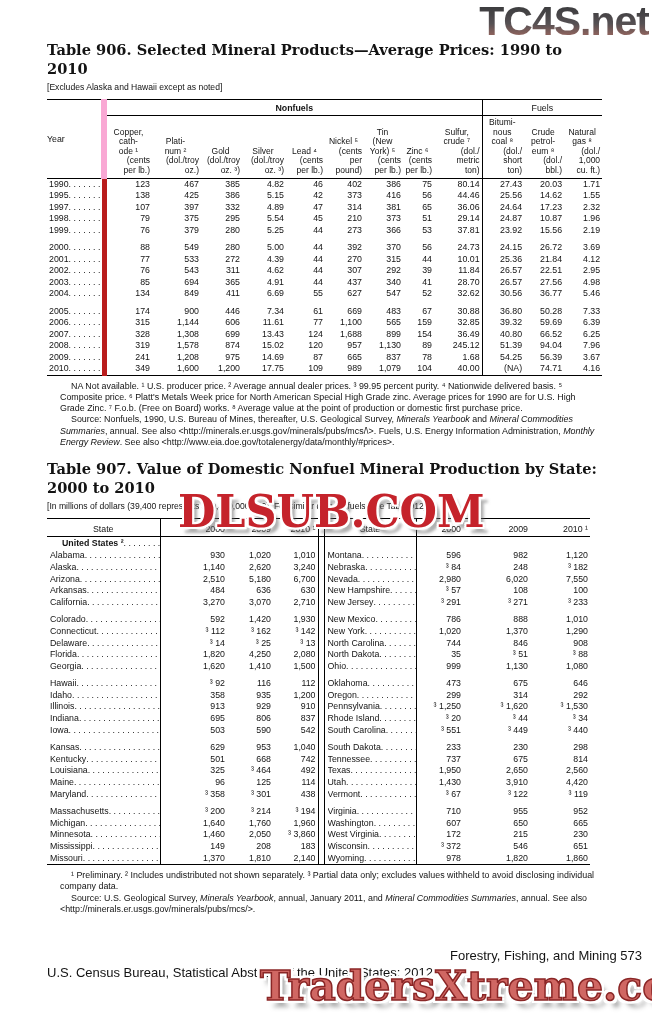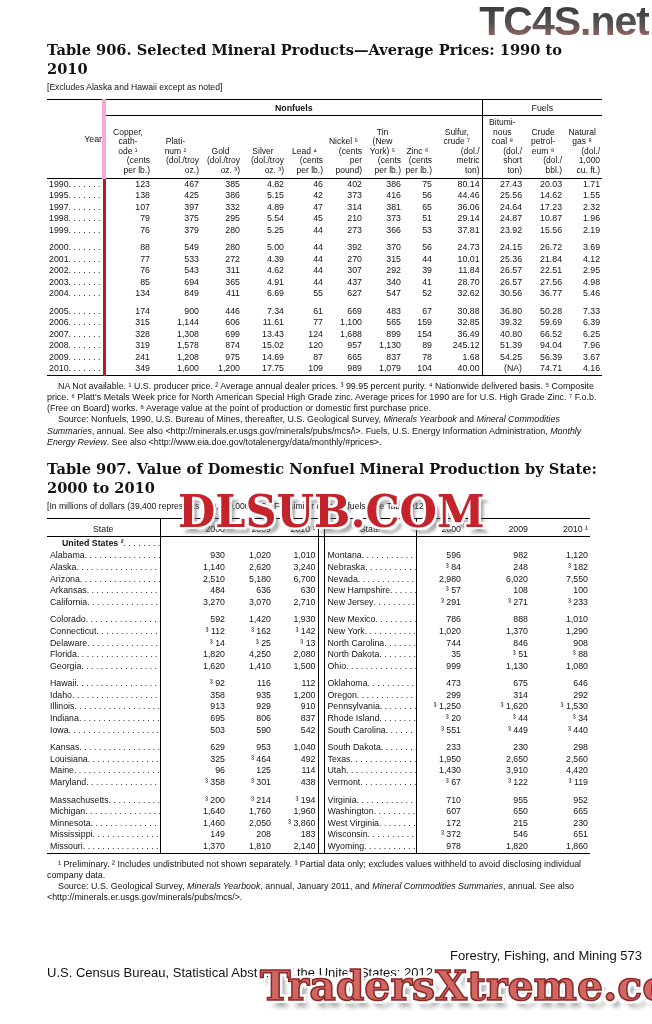--- a/index.html
+++ b/index.html
@@ -13,26 +13,26 @@
              position:relative;z-index:2;}
   .bracket{font-size:8.6px;line-height:10px;margin:0 0 7px 0;}
 
   
   table{border-collapse:collapse;table-layout:fixed;}
   .t906{width:555px;border-top:1px solid #000;border-bottom:1px solid #000;margin-bottom:5px;}
   .t906 th,.t906 td{font-weight:normal;font-size:8.8px;padding:0;}
   .t906 thead{border-bottom:1px solid #000;}
   .t906 .grp{border-bottom:1px solid #000;text-align:center;font-size:8.8px;height:15px;}
   .t906 .grp.nf{border-right:1px solid #000;font-weight:bold;}
-  .t906 .year-h{border-right:4px solid #f9a8d4;text-align:right;vertical-align:middle;}
+  .t906 .year-h{border-right:6px solid #f9a8d4;text-align:left;vertical-align:middle;}
   .t906 .colh{vertical-align:bottom;padding:2px 2px 2px 0;font-size:8.5px;line-height:9.6px;}
   .t906 .colh .cn{text-align:center;white-space:pre-line;}
   .t906 .colh .cu{text-align:right;white-space:pre-line;}
   .t906 td{height:11.5px;line-height:11.5px;}
-  .t906 td.year{border-right:3px solid #b91c1c;padding-left:2px;}
+  .t906 td.year{border-right:5px solid #b91c1c;padding-left:2px;}
   .t906 td.num{text-align:right;padding-right:2px;}
   .t906 .c8{border-right:1px solid #000;}
   .t906 tr.gap td{height:6px;line-height:6px;}
 
   
   .t907{width:543px;border-top:1px solid #000;border-bottom:1px solid #000;margin-bottom:5px;}
   .t907 th,.t907 td{font-weight:normal;font-size:8.8px;padding:0;}
   .t907 thead{border-bottom:1px solid #000;}
   .t907 th{height:15px;vertical-align:bottom;padding-bottom:2px;}
   .t907 .state-h{text-align:center;border-right:1px solid #000;}
@@ -45,21 +45,21 @@
   .t907 .us td{height:13px;line-height:13px;}
   .t907 .us .state .lt{font-weight:bold;margin-left:12px;}
 
   
   .lead{display:flex;overflow:hidden;}
   .lead .lt{white-space:nowrap;}
   .lead .dots{flex:1;overflow:hidden;white-space:nowrap;}
   .lead .dots::before{content:". . . . . . . . . . . . . . . . . . . . . . . . . . . . . . .";}
 
   
-  .fnotes{margin:4px 0 0 0;font-size:8.9px;line-height:11.3px;}
+  .fnotes{margin:4px 0 0 13px;font-size:8.9px;line-height:11.3px;}
   .fnotes p{margin:0;text-indent:11px;}
   .fnotes em{font-style:italic;}
   .mt22{margin-top:12px;}
 
   
   .pg-head{position:absolute;top:948px;right:10px;font-size:13px;z-index:2;}
   .census{position:absolute;top:965px;left:47px;font-size:13px;z-index:2;}
 
   
   .wm-top{position:absolute;top:-2px;right:3px;z-index:1;
@@ -962,20 +962,41 @@
                 <span class="dots"></span>
               </span>
             </td>
             <td class="num">233</td>
             <td class="num">230</td>
             <td class="num">298</td>
           </tr>
           <tr>
             <td class="state l">
               <span class="lead">
+                <span class="lt">Kentucky</span>
+                <span class="dots"></span>
+              </span>
+            </td>
+            <td class="num">501</td>
+            <td class="num">668</td>
+            <td class="num">742</td>
+            <td class="dv"></td>
+            <td class="state r">
+              <span class="lead">
+                <span class="lt">Tennessee</span>
+                <span class="dots"></span>
+              </span>
+            </td>
+            <td class="num">737</td>
+            <td class="num">675</td>
+            <td class="num">814</td>
+          </tr>
+          <tr>
+            <td class="state l">
+              <span class="lead">
                 <span class="lt">Louisiana</span>
                 <span class="dots"></span>
               </span>
             </td>
             <td class="num">325</td>
             <td class="num">³ 464</td>
             <td class="num">492</td>
             <td class="dv"></td>
             <td class="state r">
               <span class="lead">

